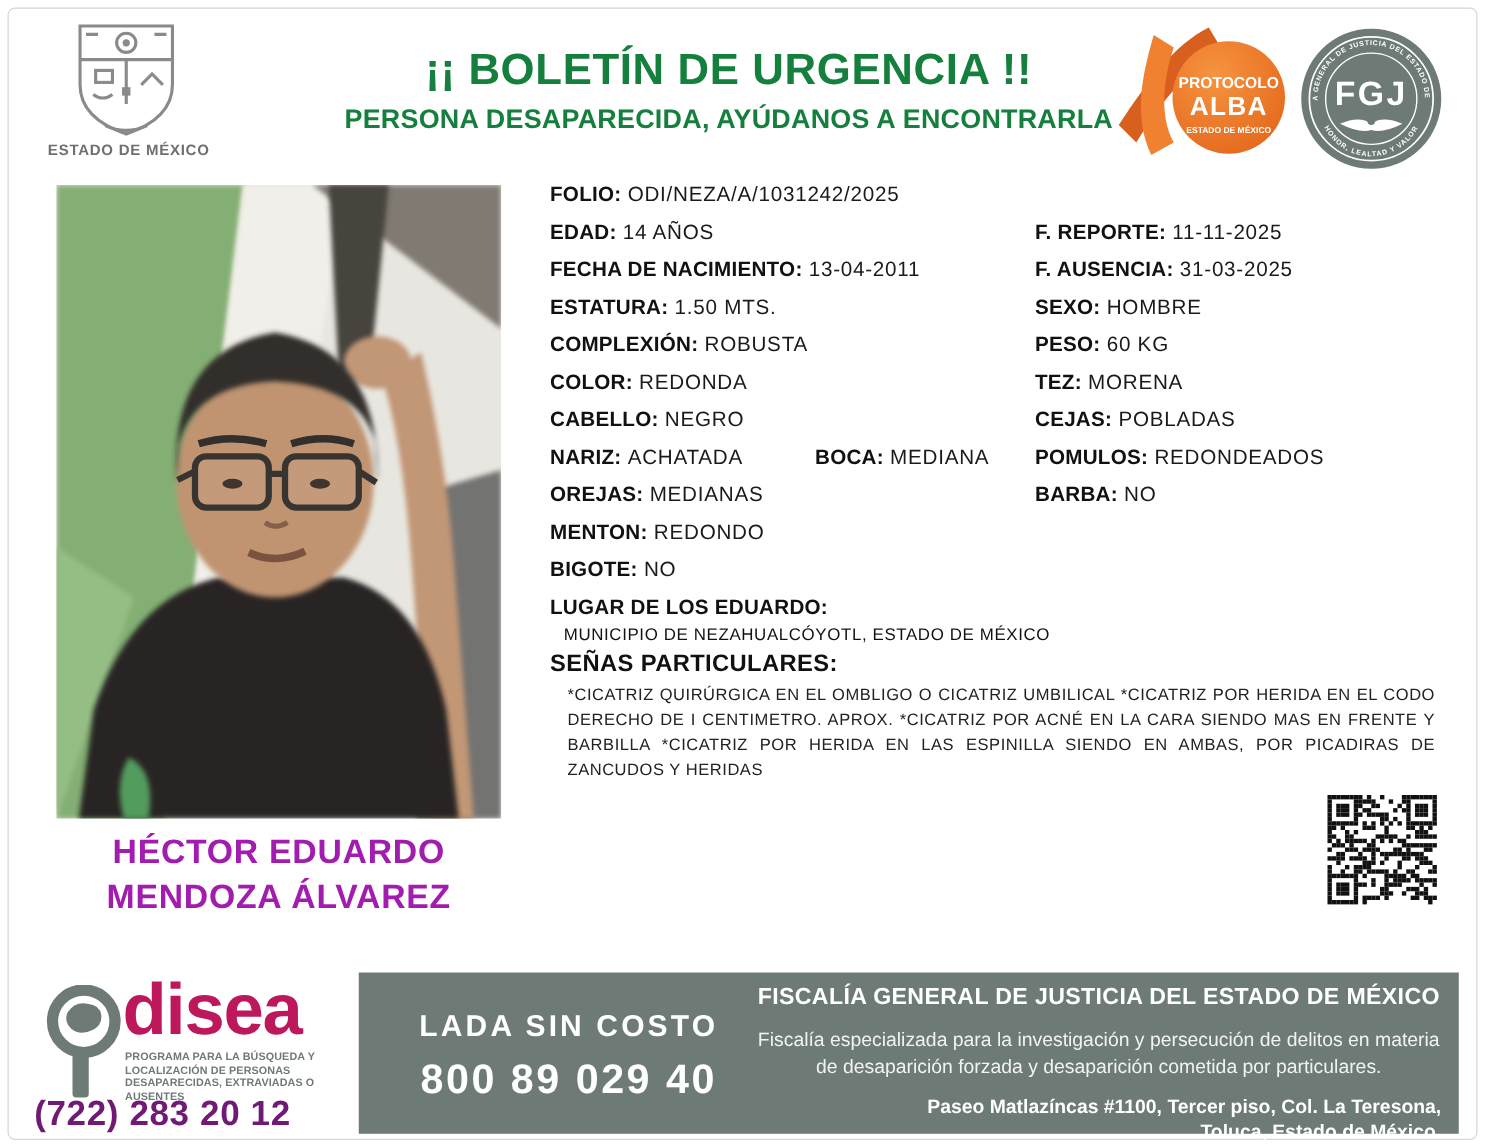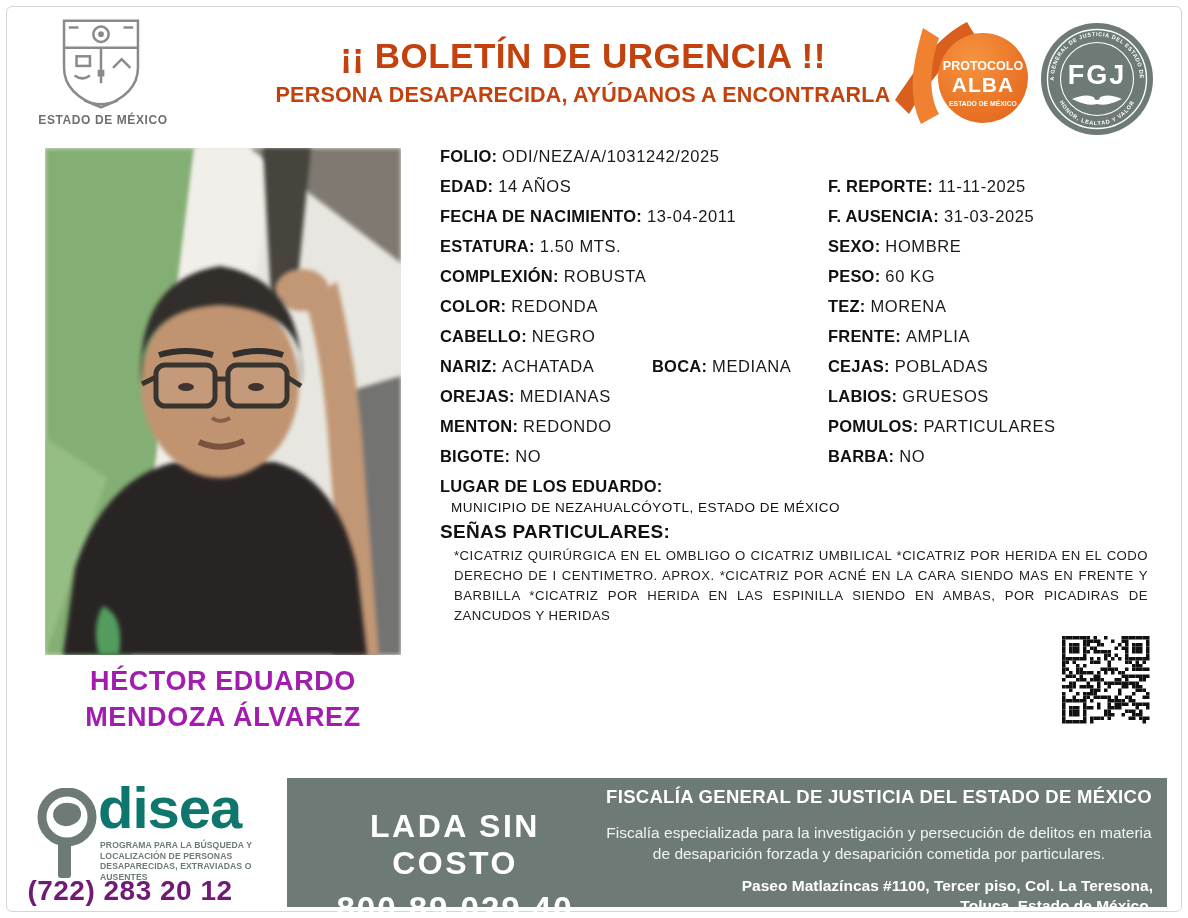--- a/index.html
+++ b/index.html
@@ -4,21 +4,21 @@
 <style>
   * { margin:0; padding:0; box-sizing:border-box; }
   html,body { width:1188px; height:918px; background:#ffffff; font-family:"Liberation Sans", sans-serif; }
   #page { position:relative; width:1188px; height:918px; background:#ffffff; overflow:hidden; }
   #page-border { position:absolute; inset:6px; border:1.5px solid #d6d6d6; border-radius:6px; pointer-events:none; }
 
   
   .edomex-logo { position:absolute; left:55px; top:16px; width:92px; height:96px; }
   .edomex-caption { position:absolute; left:18px; top:113px; width:170px; text-align:center;
                     font-size:12px; font-weight:800; color:#6f6f6f; letter-spacing:0.6px; }
-  .title-block { position:absolute; left:253px; top:36px; width:660px; text-align:center; color:#c2410c; }
+  .title-block { position:absolute; left:253px; top:36px; width:660px; text-align:center; color:#15803d; }
   .title-main { font-size:35px; font-weight:800; letter-spacing:0.5px; white-space:nowrap; }
   .title-sub  { font-size:21.5px; font-weight:800; letter-spacing:0.2px; margin-top:7px; white-space:nowrap; }
   .alba-logo { position:absolute; left:893px; top:14px; width:140px; height:120px; }
   .fgj-logo  { position:absolute; left:1040px; top:22px; width:114px; height:114px; }
 
   
   .photo-frame { position:absolute; left:45px; top:148px; width:356px; height:507px; overflow:hidden;
                  filter:saturate(0.82) contrast(0.93) brightness(1.03) blur(0.4px); }
   .person-name { position:absolute; left:35px; top:663px; width:376px; text-align:center;
                  font-size:27px; font-weight:900; color:#a21caf; letter-spacing:0.6px; line-height:36px; }
@@ -37,31 +37,31 @@
   .section h3 { font-size:19px; font-weight:900; letter-spacing:0.3px; }
   .section .bodytext { font-size:13.2px; line-height:20px; letter-spacing:0.45px;
                        text-align:justify; padding-left:14px; margin-top:3px; color:#222; }
   #senas { top:521px; width:708px; }
   #vestimenta { top:631px; width:600px; }
   .qr-box { position:absolute; left:1058px; top:632px; width:96px; height:96px; background:#fff; }
 
   
   .footer-band { position:absolute; left:287px; top:778px; width:880px; height:129px; background:#6d7a75; }
   .lada-block { position:absolute; left:18px; top:30px; width:300px; text-align:center; color:#fff; }
-  .lada-line1 { font-size:32px; font-weight:900; letter-spacing:2.5px; }
+  .lada-line1 { font-size:24px; font-weight:900; letter-spacing:2.5px; }
   .lada-line2 { font-size:33px; font-weight:900; letter-spacing:2px; margin-top:8px; }
   .fiscalia-block { position:absolute; left:318px; top:8px; width:548px; color:#fff; }
   .fiscalia-title { font-size:18.5px; font-weight:900; letter-spacing:0.3px; text-align:center; white-space:nowrap; }
   .fiscalia-desc  { font-size:15.5px; font-weight:400; color:#f1f3f2; text-align:center; margin-top:14px; line-height:21px; }
   .fiscalia-addr  { font-size:15.5px; font-weight:800; text-align:right; margin-top:12px; line-height:20px; }
 
   .odisea-block { position:absolute; left:28px; top:780px; width:255px; }
   .odisea-row { position:relative; height:100px; }
   .odisea-glass { position:absolute; left:8px; top:8px; width:64px; height:92px; }
-  .odisea-word { position:absolute; left:70px; top:-6px; font-size:58px; font-weight:800; color:#0f766e; letter-spacing:-1px; }
+  .odisea-word { position:absolute; left:70px; top:-6px; font-size:58px; font-weight:800; color:#be185d; letter-spacing:-1px; }
   .odisea-program { position:absolute; left:72px; top:60px; width:190px; font-size:8.6px; font-weight:700;
                     color:#6d7a75; line-height:10.5px; letter-spacing:0.1px; }
   .odisea-phone { position:absolute; left:0; top:875px; width:260px; text-align:center;
                   font-size:28px; font-weight:900; color:#701a75; letter-spacing:0.5px; }
 </style>
 </head>
 <body>
 
 <div id="page">
   <div id="page-border"></div>
@@ -184,24 +184,22 @@
     <div class="frow"><span class="flabel">LUGAR DE LOS EDUARDO:</span></div>
     <div class="frow sub"><span>MUNICIPIO DE NEZAHUALCÓYOTL, ESTADO DE MÉXICO</span></div>
   </div>
 
   <div class="col col-right">
     <div class="frow"><span class="flabel">F. REPORTE:</span><span class="fvalue">11-11-2025</span></div>
     <div class="frow"><span class="flabel">F. AUSENCIA:</span><span class="fvalue">31-03-2025</span></div>
     <div class="frow"><span class="flabel">SEXO:</span><span class="fvalue">HOMBRE</span></div>
     <div class="frow"><span class="flabel">PESO:</span><span class="fvalue">60 KG</span></div>
     <div class="frow"><span class="flabel">TEZ:</span><span class="fvalue">MORENA</span></div>
-    <div class="frow"><span class="flabel">FRENTE:</span><span class="fvalue">AMPLIA</span></div>
     <div class="frow"><span class="flabel">CEJAS:</span><span class="fvalue">POBLADAS</span></div>
-    <div class="frow"><span class="flabel">LABIOS:</span><span class="fvalue">GRUESOS</span></div>
-    <div class="frow"><span class="flabel">POMULOS:</span><span class="fvalue">PARTICULARES</span></div>
+    <div class="frow"><span class="flabel">POMULOS:</span><span class="fvalue">REDONDEADOS</span></div>
     <div class="frow"><span class="flabel">BARBA:</span><span class="fvalue">NO</span></div>
   </div>
 
   <div class="section" id="senas">
     <h3>SEÑAS PARTICULARES:</h3>
     <div class="bodytext">*CICATRIZ QUIRÚRGICA EN EL OMBLIGO O CICATRIZ UMBILICAL  *CICATRIZ POR HERIDA EN EL CODO DERECHO DE I CENTIMETRO. APROX. *CICATRIZ POR ACNÉ EN LA CARA SIENDO MAS EN FRENTE Y BARBILLA *CICATRIZ POR HERIDA EN LAS ESPINILLA SIENDO EN AMBAS, POR PICADIRAS DE ZANCUDOS Y HERIDAS</div>
   </div>
 
 
   <div class="qr-box" id="qr"><svg width="96" height="96" viewBox="0 0 96 96">

